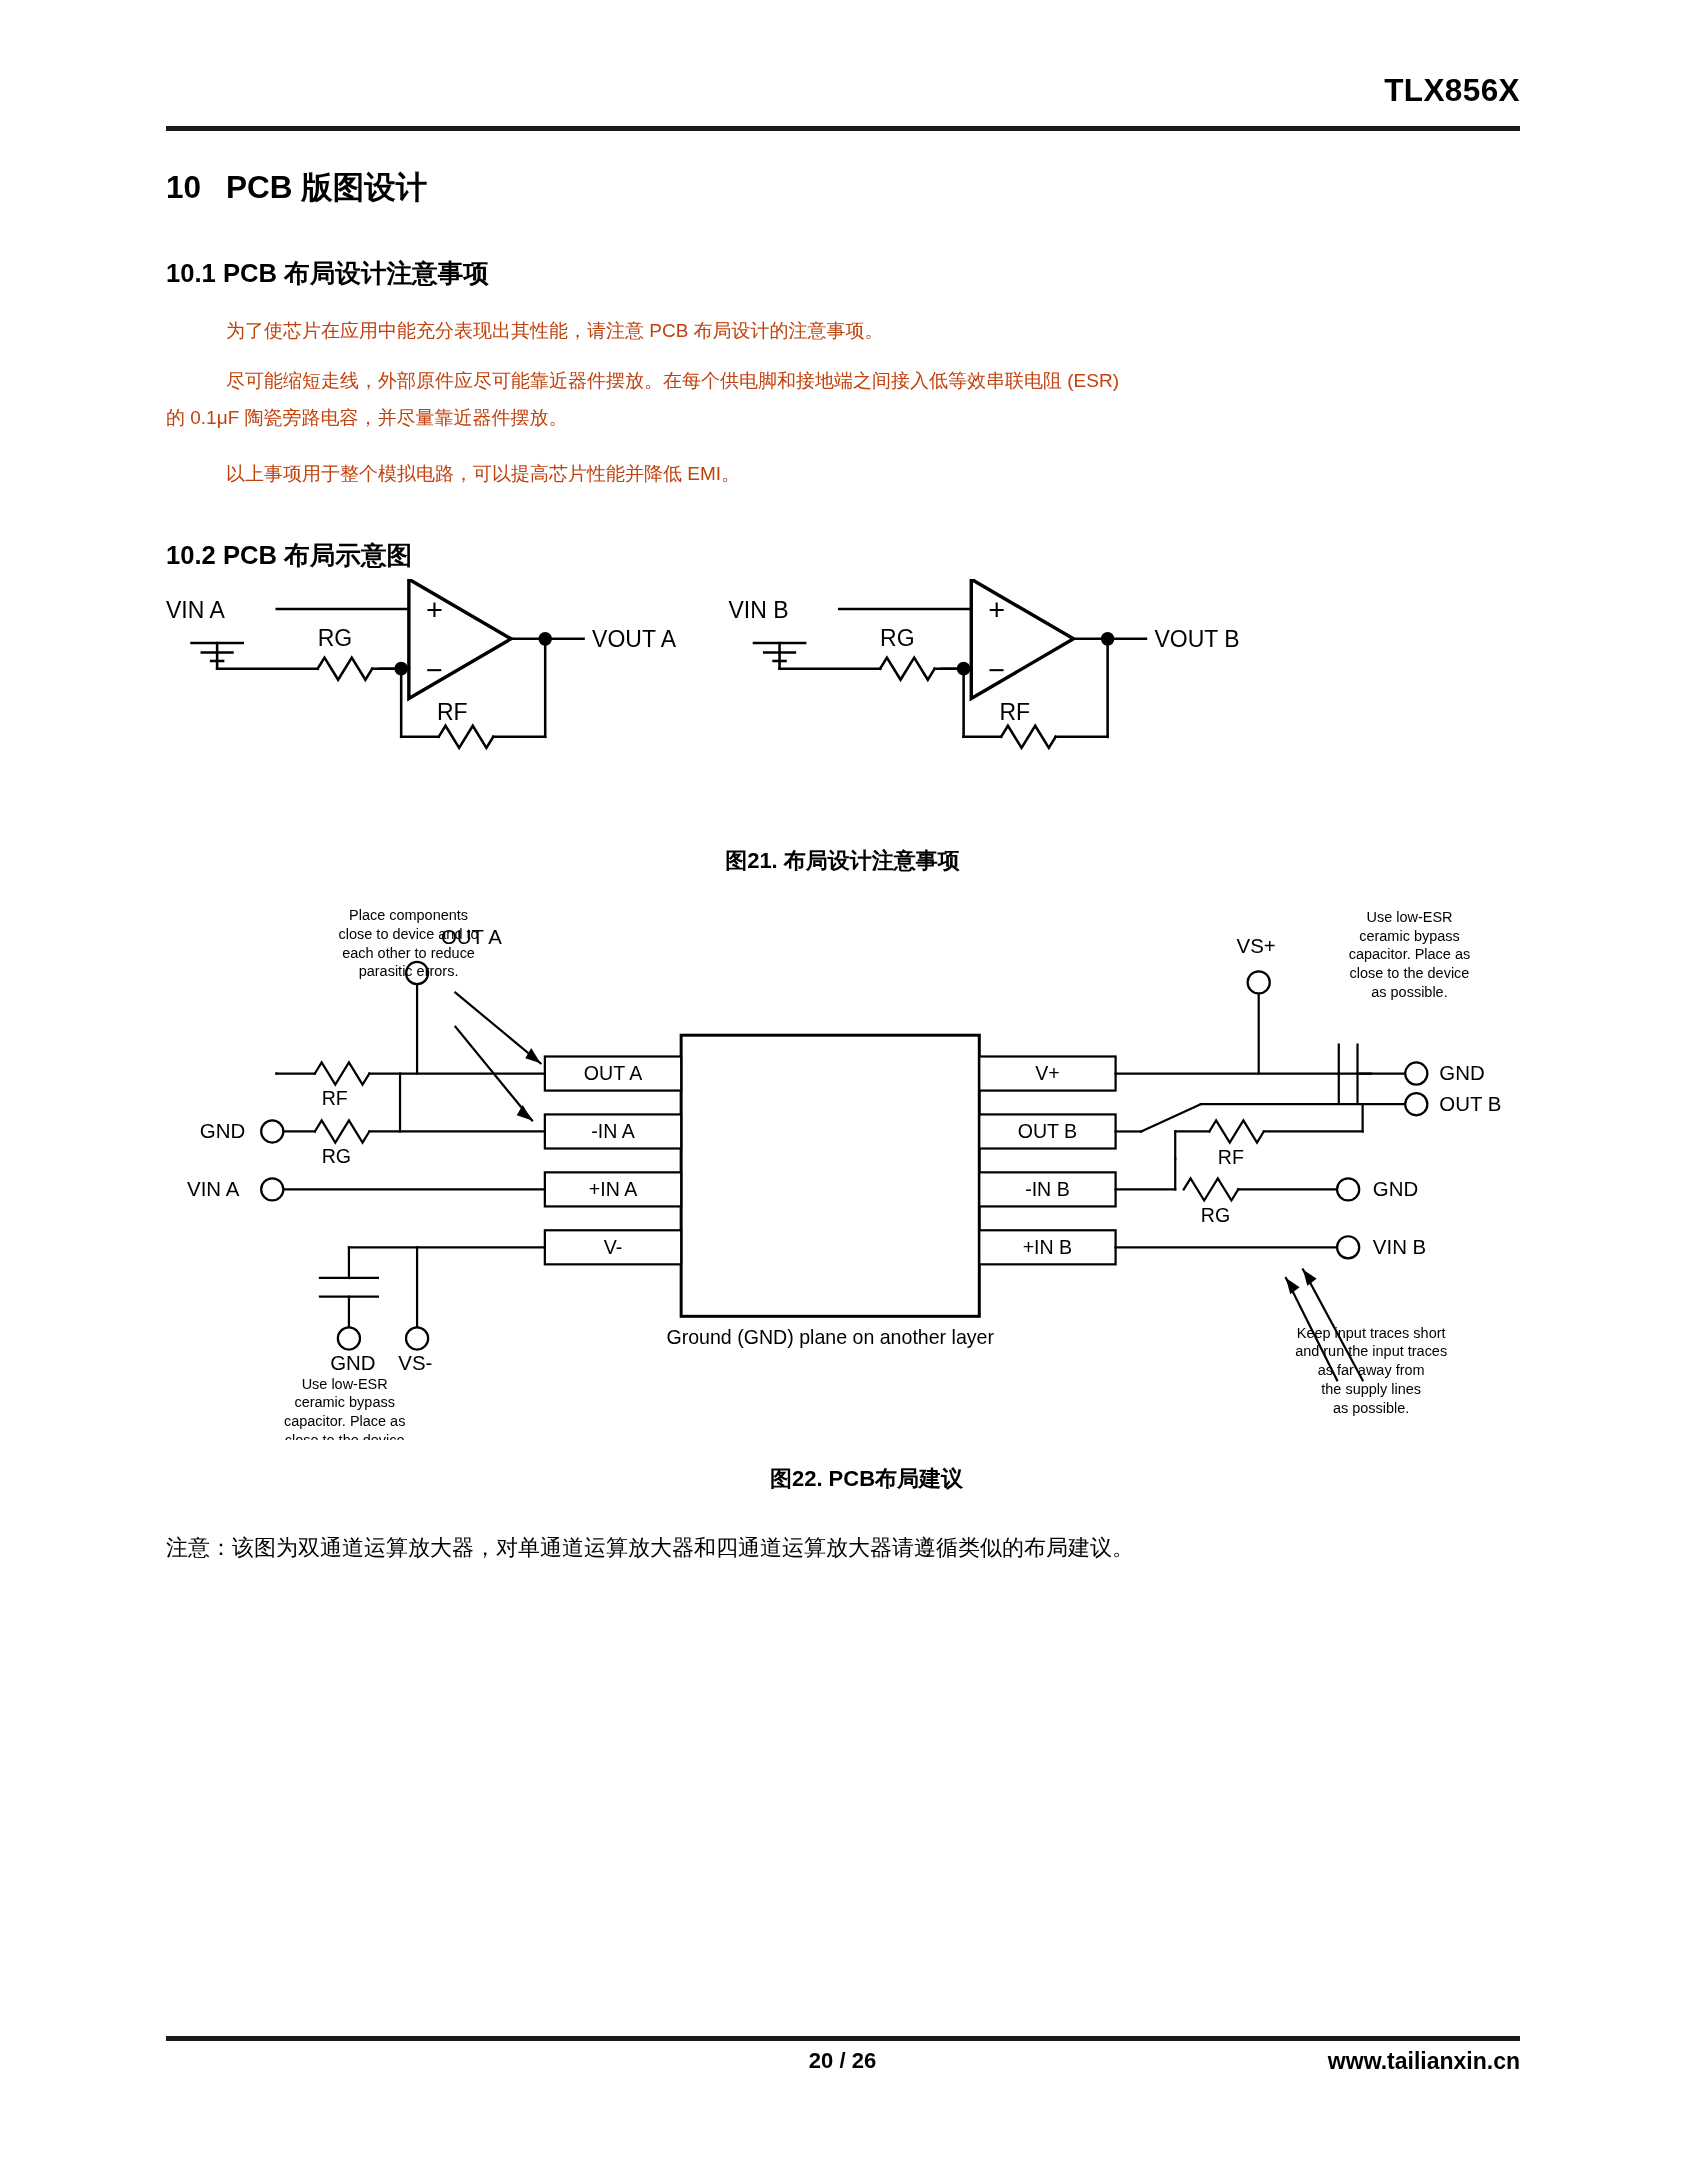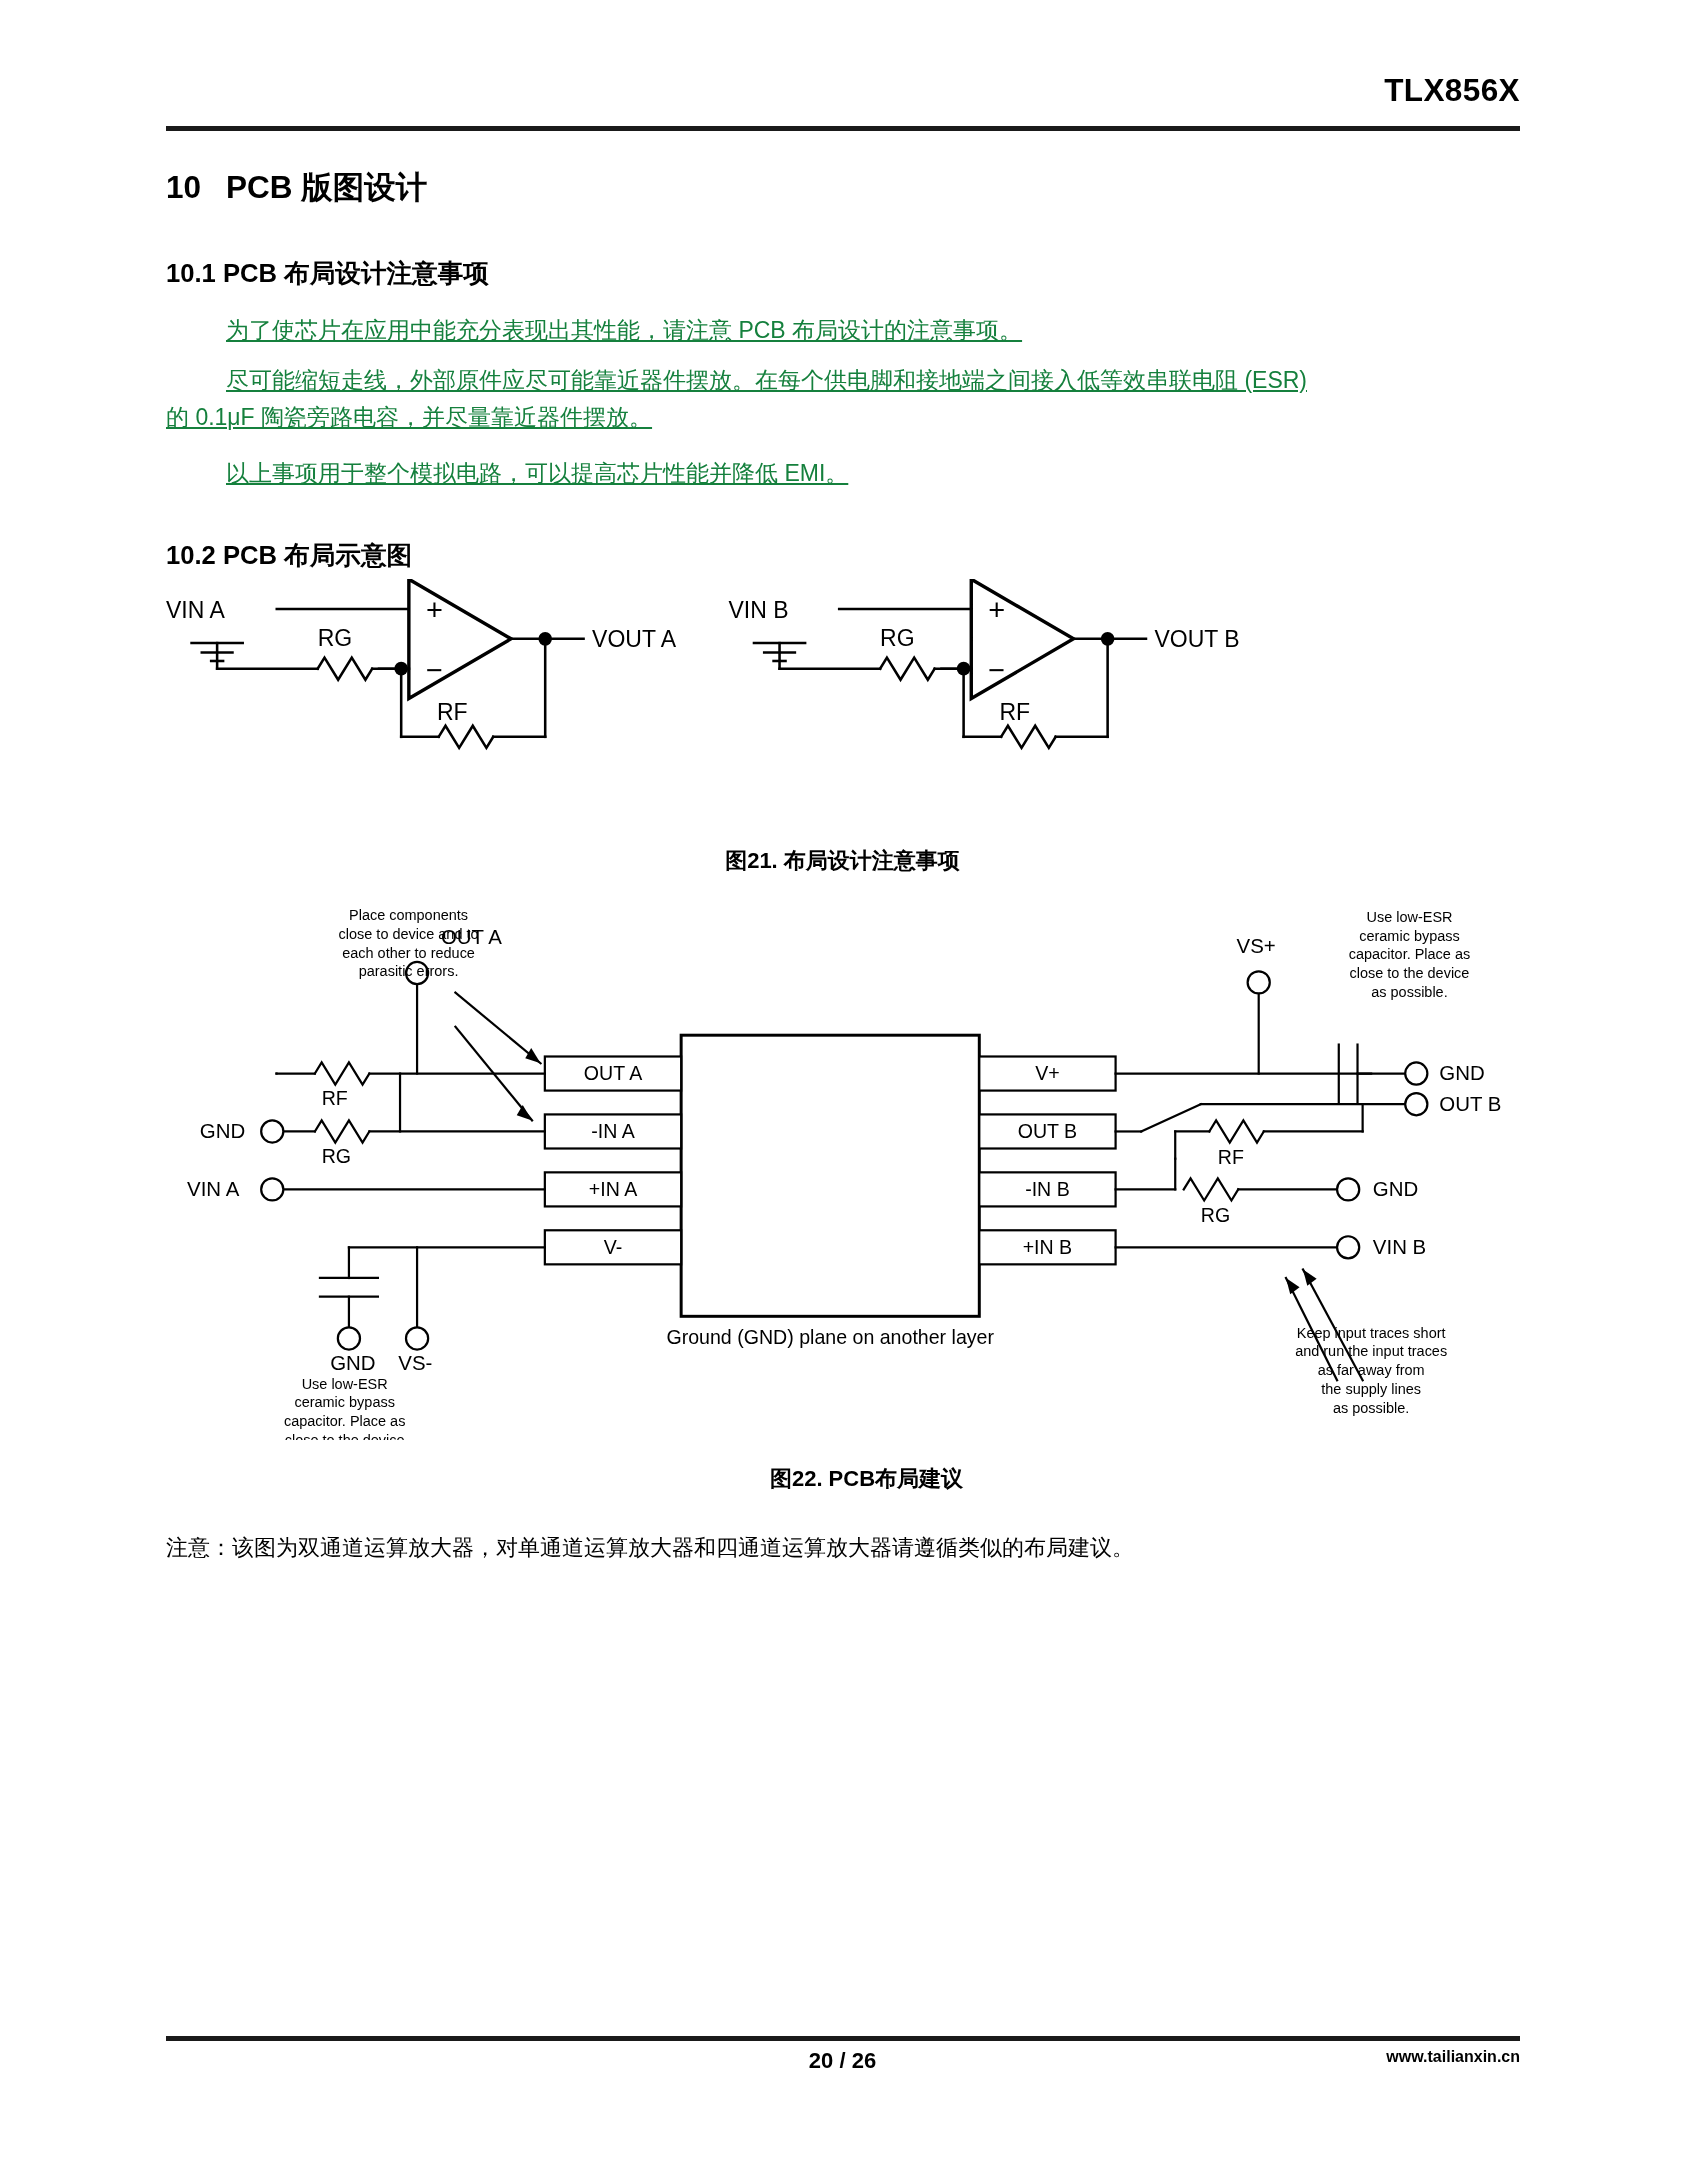--- a/index.html
+++ b/index.html
@@ -54,24 +54,23 @@
   .h2 {
     position: absolute;
     left: 166px;
     font-size: 25.6px;
     font-weight: bold;
   }
   .h2-1 { top: 256px; }
   .h2-2 { top: 538px; }
   .para {
     position: absolute;
-    font-size: 23px;
+    font-size: 19px;
     line-height: 31.5px;
-    color: #15803d;
-    text-decoration: underline;
+    color: #c2410c;
   }
   .p1 { left: 226px; top: 315px; width: 1295px; }
   .p2 { left: 226px; top: 365px; width: 1299px; }
   .p2b { left: 166px; top: 402px; width: 1354px; }
   .p3 { left: 226px; top: 458px; width: 1295px; }
   .note {
     position: absolute;
     left: 166px;
     top: 1533px;
     font-size: 22px;
@@ -105,21 +104,21 @@
     text-align: center;
     font-size: 22px;
     font-weight: bold;
   }
   .footer-site {
     position: absolute;
     left: 166px;
     top: 2048px;
     width: 1354px;
     text-align: right;
-    font-size: 16px;
+    font-size: 23px;
     font-weight: bold;
   }
   
   .fig {
     position: absolute;
   }
   #fig21 { left: 166px; top: 579px; }
   #fig22 { left: 153px; top: 903px; }
   svg text {
     font-family: "Liberation Sans", sans-serif;

